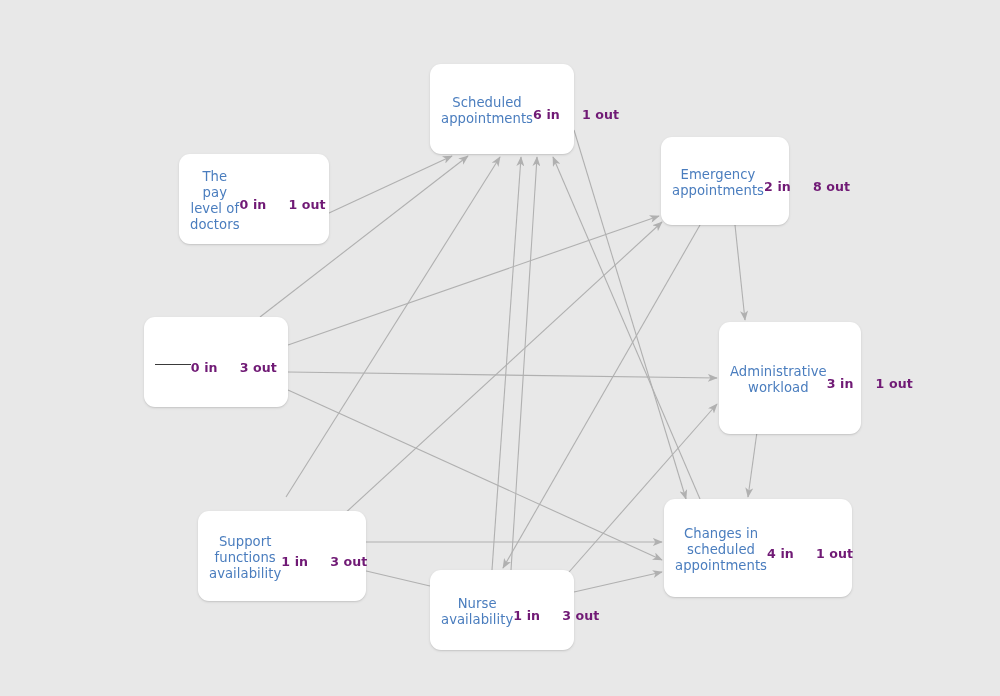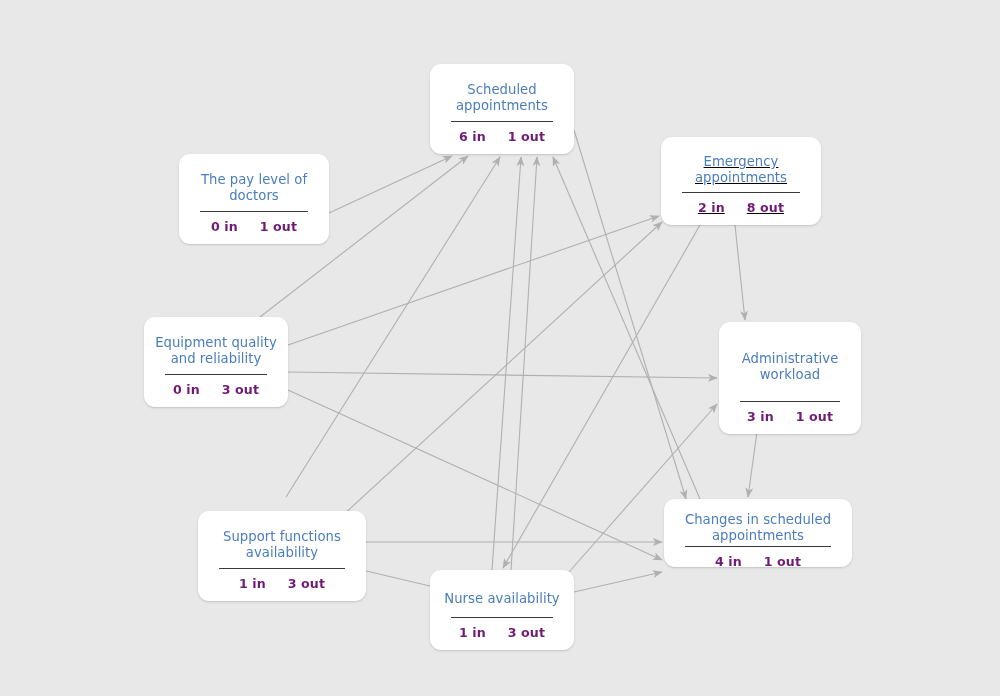--- a/index.html
+++ b/index.html
@@ -39,21 +39,21 @@
     height: 696px;
     z-index: 2;
   }
   .node {
     position: absolute;
     box-sizing: border-box;
     background: #ffffff;
     border-radius: 11px;
     box-shadow: 0 1px 3px rgba(0,0,0,0.11), 0 1px 1px rgba(0,0,0,0.06);
     display: flex;
-    flex-direction: column;
+    flex-direction: row;
     align-items: center;
     justify-content: flex-start;
     padding: 13px 11px 10px 11px;
   }
   .node-label {
     color: #4a7dbe;
     font-size: 13.2px;
     line-height: 16px;
     text-align: center;
     white-space: pre-line;
@@ -130,32 +130,30 @@
       </div>
       <div class="node" style="left: 179px; top: 154px; width: 150px; height: 90px;">
         <div class="node-label">The pay level of
 doctors</div>
         <div class="node-divider"></div>
         <div class="node-stats">
           <span class="stat">0 in</span>
           <span class="stat">1 out</span>
         </div>
       </div>
-      <div class="node" style="left: 661px; top: 137px; width: 160px; height: 88px; text-decoration: underline;">
+      <div class="node" style="left: 661px; top: 137px; width: 128px; height: 88px;">
         <div class="node-label">Emergency
 appointments</div>
         <div class="node-divider"></div>
         <div class="node-stats">
           <span class="stat">2 in</span>
           <span class="stat">8 out</span>
         </div>
       </div>
       <div class="node" style="left: 144px; top: 317px; width: 144px; height: 90px;">
-        <div class="node-label">Equipment quality
-and reliability</div>
         <div class="node-divider"></div>
         <div class="node-stats">
           <span class="stat">0 in</span>
           <span class="stat">3 out</span>
         </div>
       </div>
       <div class="node" style="left: 719px; top: 322px; width: 142px; height: 112px;">
         <div class="node-label">Administrative
 workload</div>
         <div class="node-divider"></div>
@@ -166,21 +164,21 @@
       </div>
       <div class="node" style="left: 198px; top: 511px; width: 168px; height: 90px;">
         <div class="node-label">Support functions
 availability</div>
         <div class="node-divider"></div>
         <div class="node-stats">
           <span class="stat">1 in</span>
           <span class="stat">3 out</span>
         </div>
       </div>
-      <div class="node" style="left: 664px; top: 499px; width: 188px; height: 68px;">
+      <div class="node" style="left: 664px; top: 499px; width: 188px; height: 98px;">
         <div class="node-label">Changes in scheduled
 appointments</div>
         <div class="node-divider"></div>
         <div class="node-stats">
           <span class="stat">4 in</span>
           <span class="stat">1 out</span>
         </div>
       </div>
       <div class="node" style="left: 430px; top: 570px; width: 144px; height: 80px;">
         <div class="node-label">Nurse availability</div>

